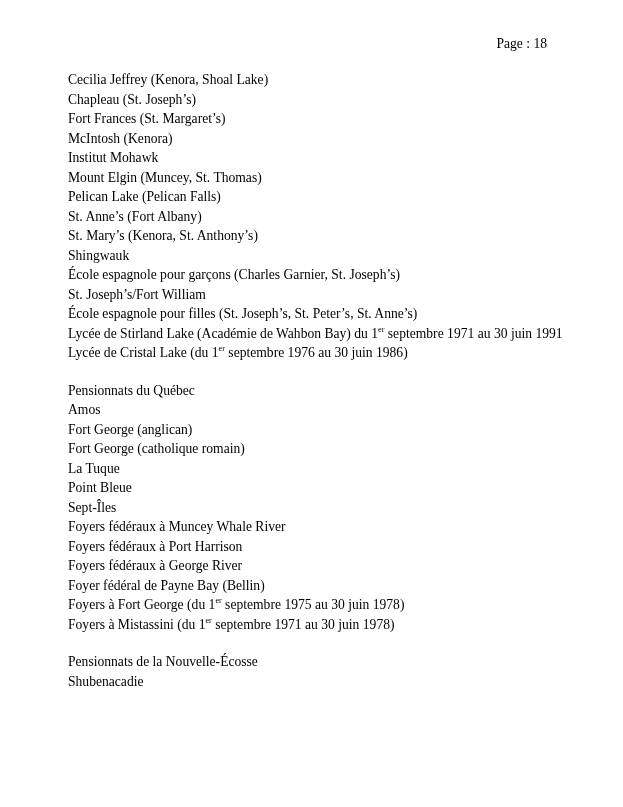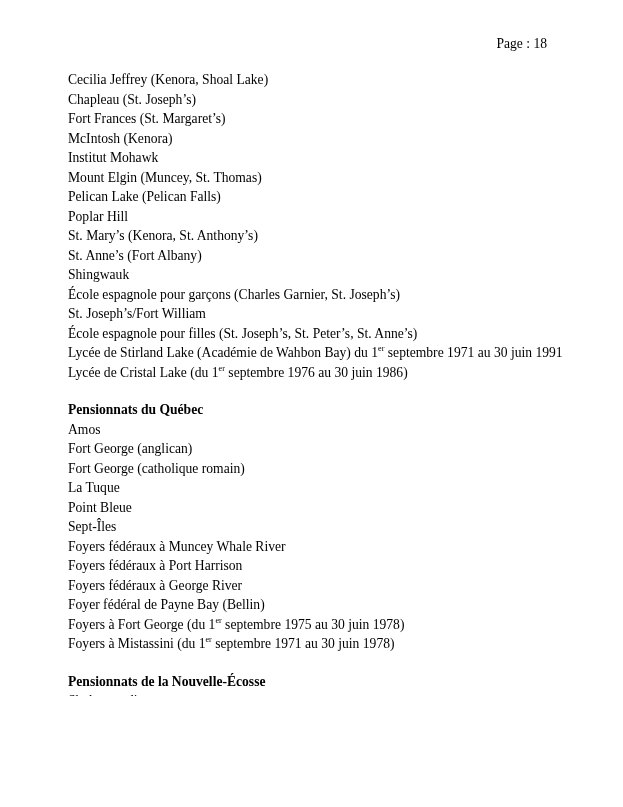--- a/index.html
+++ b/index.html
@@ -33,21 +33,21 @@
     margin: 0;
   }
   .section:not(:first-child) {
     margin-top: 18px;
   }
   .line {
     line-height: 19.5px;
     white-space: pre-wrap;
   }
   .heading {
-    font-weight: bold;
+    font-weight: normal;
   }
   sup {
     font-size: 0.6em;
     line-height: 0;
     vertical-align: super;
   }
   .page-footer {
     position: absolute;
     top: 763px;
     right: 67px;
@@ -66,23 +66,22 @@
 
   <div class="doc-body" id="doc-body">
       <div class="section">
         <div class="line">Cecilia Jeffrey (Kenora, Shoal Lake)</div>
         <div class="line">Chapleau (St. Joseph’s)</div>
         <div class="line">Fort Frances (St. Margaret’s)</div>
         <div class="line">McIntosh (Kenora)</div>
         <div class="line">Institut Mohawk</div>
         <div class="line">Mount Elgin (Muncey, St. Thomas)</div>
         <div class="line">Pelican Lake (Pelican Falls)</div>
-        <div class="line">Poplar Hill</div>
+        <div class="line">St. Anne’s (Fort Albany)</div>
         <div class="line">St. Mary’s (Kenora, St. Anthony’s)</div>
-        <div class="line">St. Anne’s (Fort Albany)</div>
         <div class="line">Shingwauk</div>
         <div class="line">École espagnole pour garçons (Charles Garnier, St. Joseph’s)</div>
         <div class="line">St. Joseph’s/Fort William</div>
         <div class="line">École espagnole pour filles (St. Joseph’s, St. Peter’s, St. Anne’s)</div>
         <div class="line">Lycée de Stirland Lake (Académie de Wahbon Bay) du 1<sup>er</sup> septembre 1971 au 30 juin 1991</div>
         <div class="line">Lycée de Cristal Lake (du 1<sup>er</sup> septembre 1976 au 30 juin 1986)</div>
       </div>
       <div class="section">
         <div class="line heading">Pensionnats du Québec</div>
         <div class="line">Amos</div>

